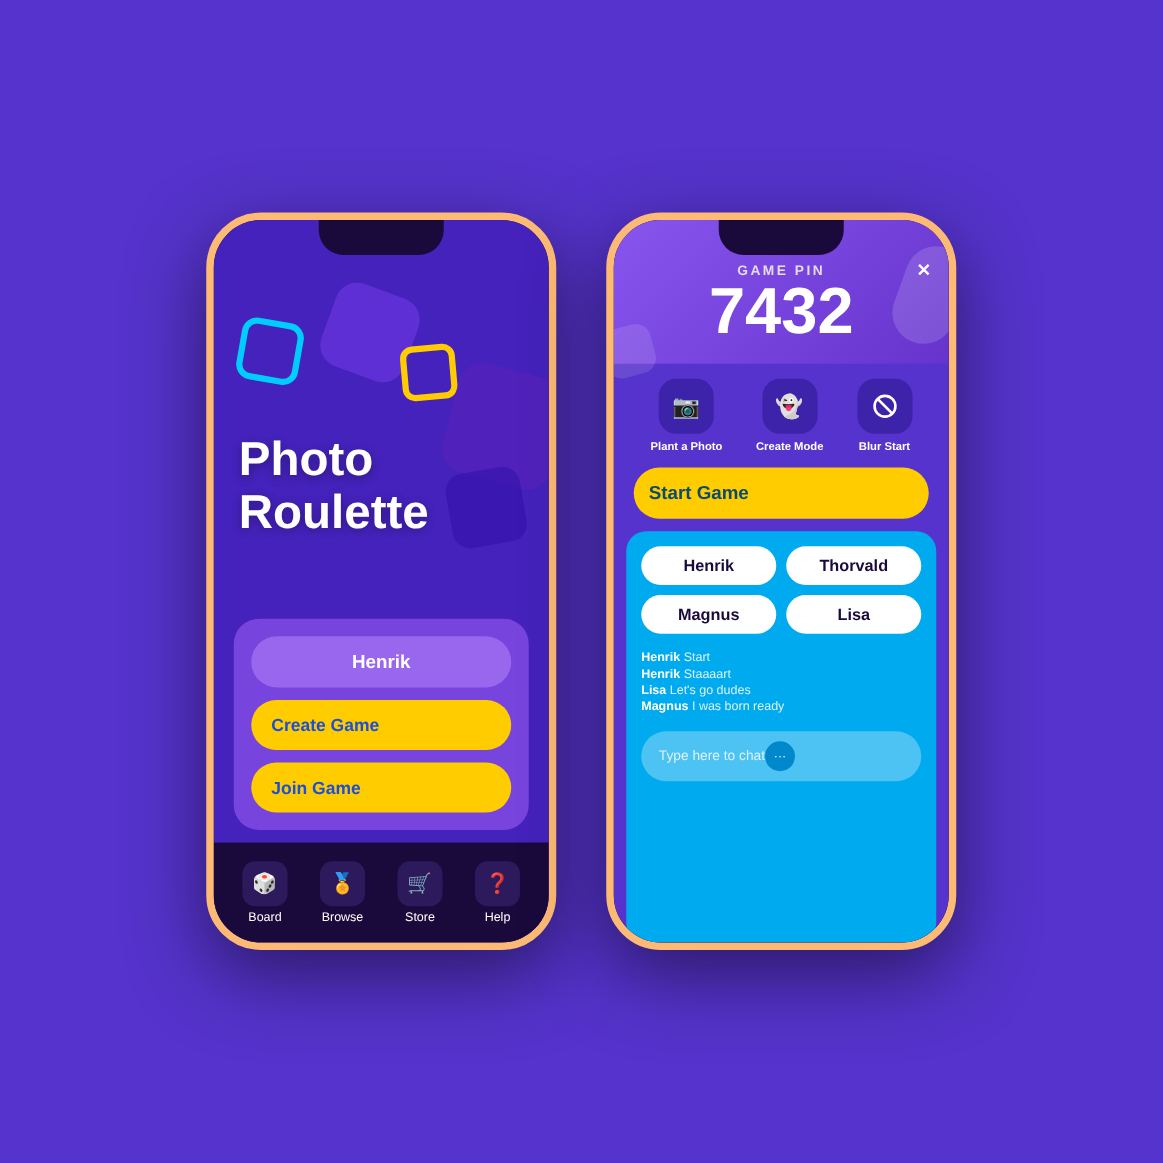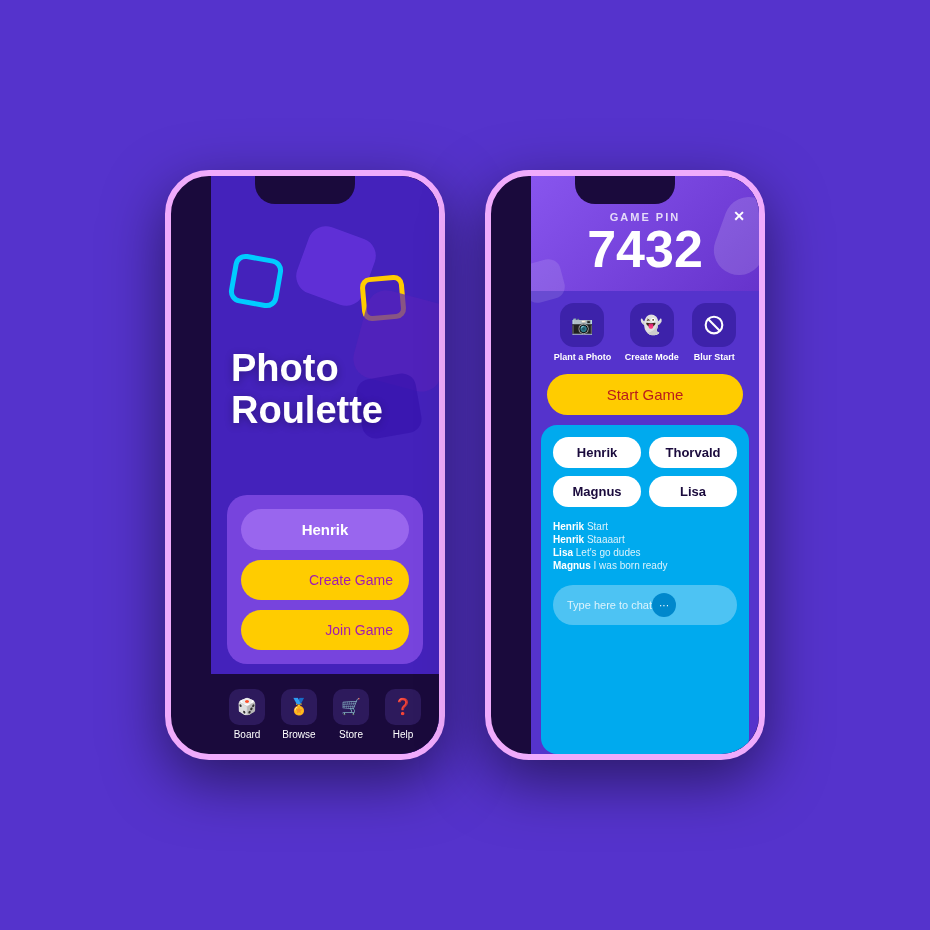--- a/index.html
+++ b/index.html
@@ -19,25 +19,24 @@
       align-items: center;
       justify-content: center;
     }
 
     
     .phone {
       width: 280px;
       height: 590px;
       background: #1a0a3c;
       border-radius: 44px;
-      border: 6px solid #f0abfc;
+      border: 6px solid #fdba74;
       position: relative;
       overflow: hidden;
       box-shadow: 0 20px 60px rgba(0,0,0,0.5);
-      padding-left: 40px;
     }
     .phone::before {
       content: '';
       position: absolute;
       top: 0;
       left: 50%;
       transform: translateX(-50%);
       width: 100px;
       height: 28px;
       background: #1a0a3c;
@@ -137,24 +136,24 @@
       padding: 12px 16px;
       text-align: center;
       color: white;
       font-size: 15px;
       font-weight: 700;
     }
     .btn-yellow {
       background: #ffcc00;
       border-radius: 30px;
       padding: 12px 16px;
-      text-align: right;
-      color: #a21caf;
+      text-align: left;
+      color: #1d4ed8;
       font-size: 14px;
-      font-weight: 400;
+      font-weight: 700;
       cursor: pointer;
     }
 
     
     .phone1-nav {
       position: absolute;
       bottom: 0;
       left: 0;
       right: 0;
       height: 80px;
@@ -272,24 +271,24 @@
       font-size: 9px;
       font-weight: 600;
       text-align: center;
     }
 
     .start-game-btn {
       margin: 0 16px 10px;
       background: #ffcc00;
       border-radius: 30px;
       padding: 12px;
-      text-align: center;
-      color: #b91c1c;
+      text-align: left;
+      color: #0c4a6e;
       font-size: 15px;
-      font-weight: 400;
+      font-weight: 700;
       cursor: pointer;
     }
 
     .players-section {
       margin: 0 10px;
       background: #00aaee;
       border-radius: 16px;
       padding: 12px;
       flex: 1;
     }

